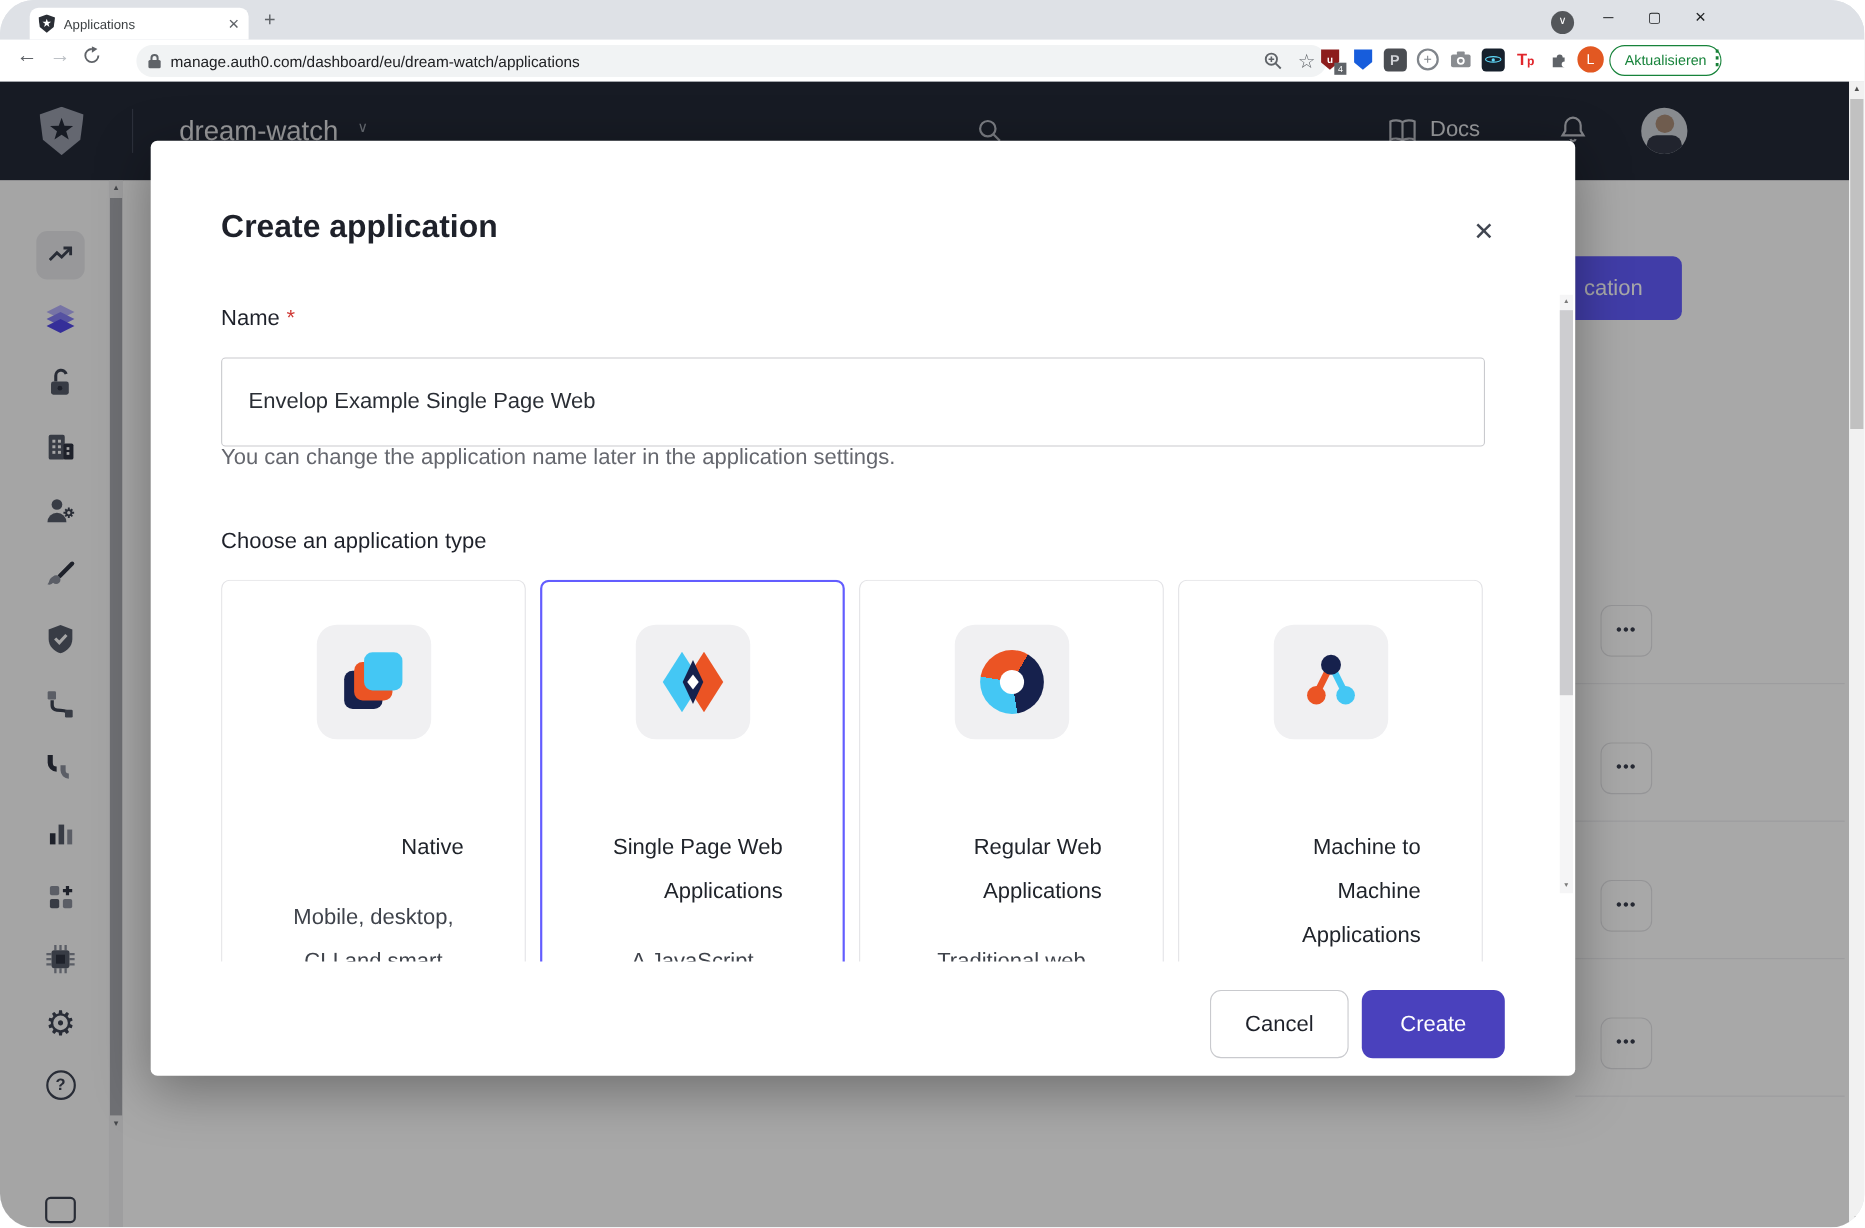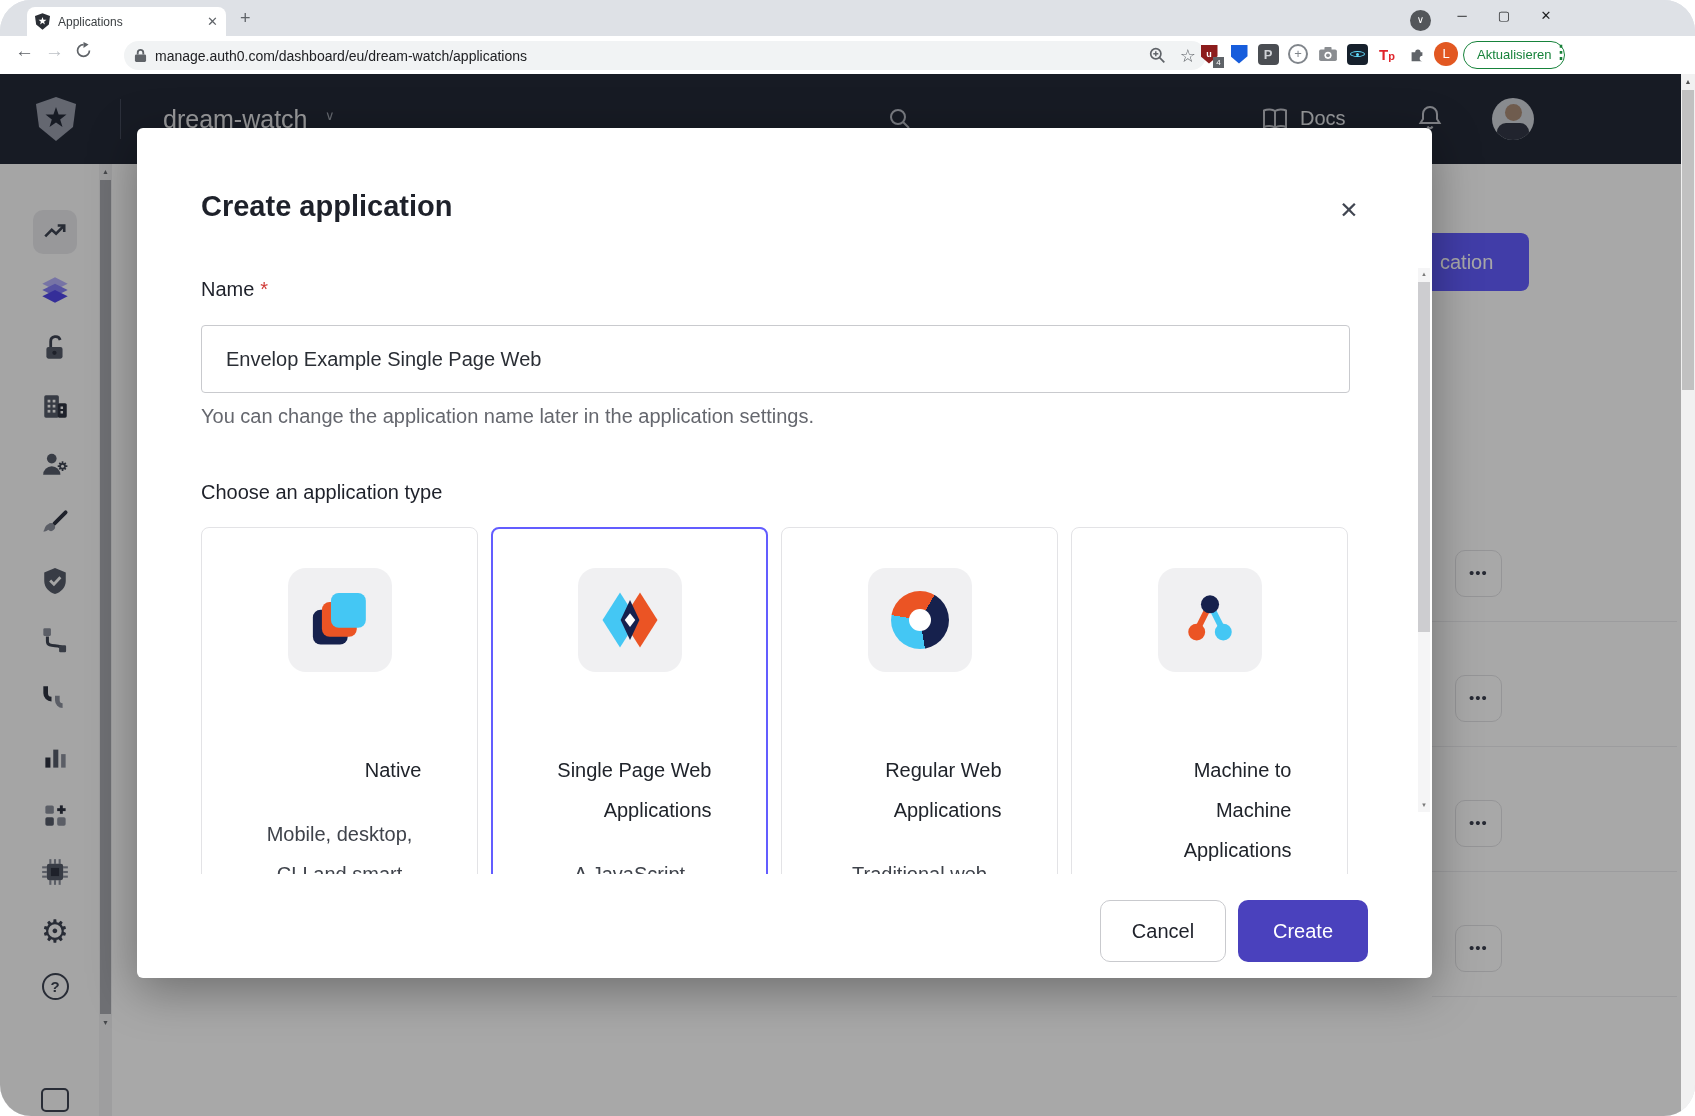--- a/index.html
+++ b/index.html
@@ -47,21 +47,21 @@
   .kebabbtn { position:absolute; left:1343px; width:47px; height:47px; background:#fff; border:1px solid #e3e3e6; border-radius:10px; text-align:center; line-height:44px; color:#3c4150; font-size:15px; letter-spacing:1px; }
   .frag-btn { position:absolute; left:1320px; top:69px; width:97px; height:58px; background:#635dff; border-radius:0 8px 8px 0; color:#fff; font-size:20px; line-height:58px; padding-left:8px; }
   .overlay { position:absolute; left:0; top:0; width:1681px; height:1042px; background:rgba(0,0,0,0.34); z-index:10; }
 
   
   .modal { position:absolute; left:137px; top:128px; width:1295px; height:850px; background:#fff; border-radius:6px; box-shadow:0 12px 48px rgba(0,0,0,0.35); z-index:30; }
   .m-title { position:absolute; left:64px; top:62px; font-size:29px; font-weight:bold; color:#1e212a; }
   .m-close { position:absolute; left:1196px; top:66px; width:32px; height:32px; font-size:23px; color:#414651; text-align:center; line-height:32px; }
   .m-label { position:absolute; font-size:20px; color:#1e212a; }
   .req { color:#d03c38; margin-left:6px; }
-  .m-input { position:absolute; left:64px; top:197px; width:1149px; height:68px; border:1px solid #c9cace; border-radius:4px; font-size:20px; color:#2a2e35; padding:0 24px; font-family:"Liberation Sans", sans-serif; background:#fff; }
+  .m-input { position:absolute; left:64px; top:197px; width:1149px; height:81px; border:1px solid #c9cace; border-radius:4px; font-size:20px; color:#2a2e35; padding:0 24px; font-family:"Liberation Sans", sans-serif; background:#fff; }
   .m-help { position:absolute; left:64px; top:277px; font-size:20px; color:#65676e; }
   .m-cards { position:absolute; left:64px; top:399px; width:1149px; height:347px; overflow:hidden; display:flex; gap:13px; }
   .card { width:277px; height:500px; border:1px solid #e3e3e6; border-radius:8px; background:#fff; flex:none; }
   .card.sel { border:2px solid #635dff; }
   .tile { width:104px; height:104px; background:#f0f0f2; border-radius:18px; margin:40px auto 0; display:flex; align-items:center; justify-content:center; }
   .card.sel .tile { margin-top:39px; }
   .c-title { margin:78px auto 0; width:164px; text-align:right; font-size:20px; line-height:40px; color:#20242b; }
   .c-desc { margin:24px auto 0; width:164px; text-align:center; font-size:20px; line-height:40px; color:#3f434b; }
   .donut { width:58px; height:58px; border-radius:50%; background:conic-gradient(from 30deg, #16214d 0 140deg, #44c7f4 0 250deg, #eb5424 0 360deg); display:flex; align-items:center; justify-content:center; }
   .donut-hole { width:22px; height:22px; border-radius:50%; background:#fff; }

